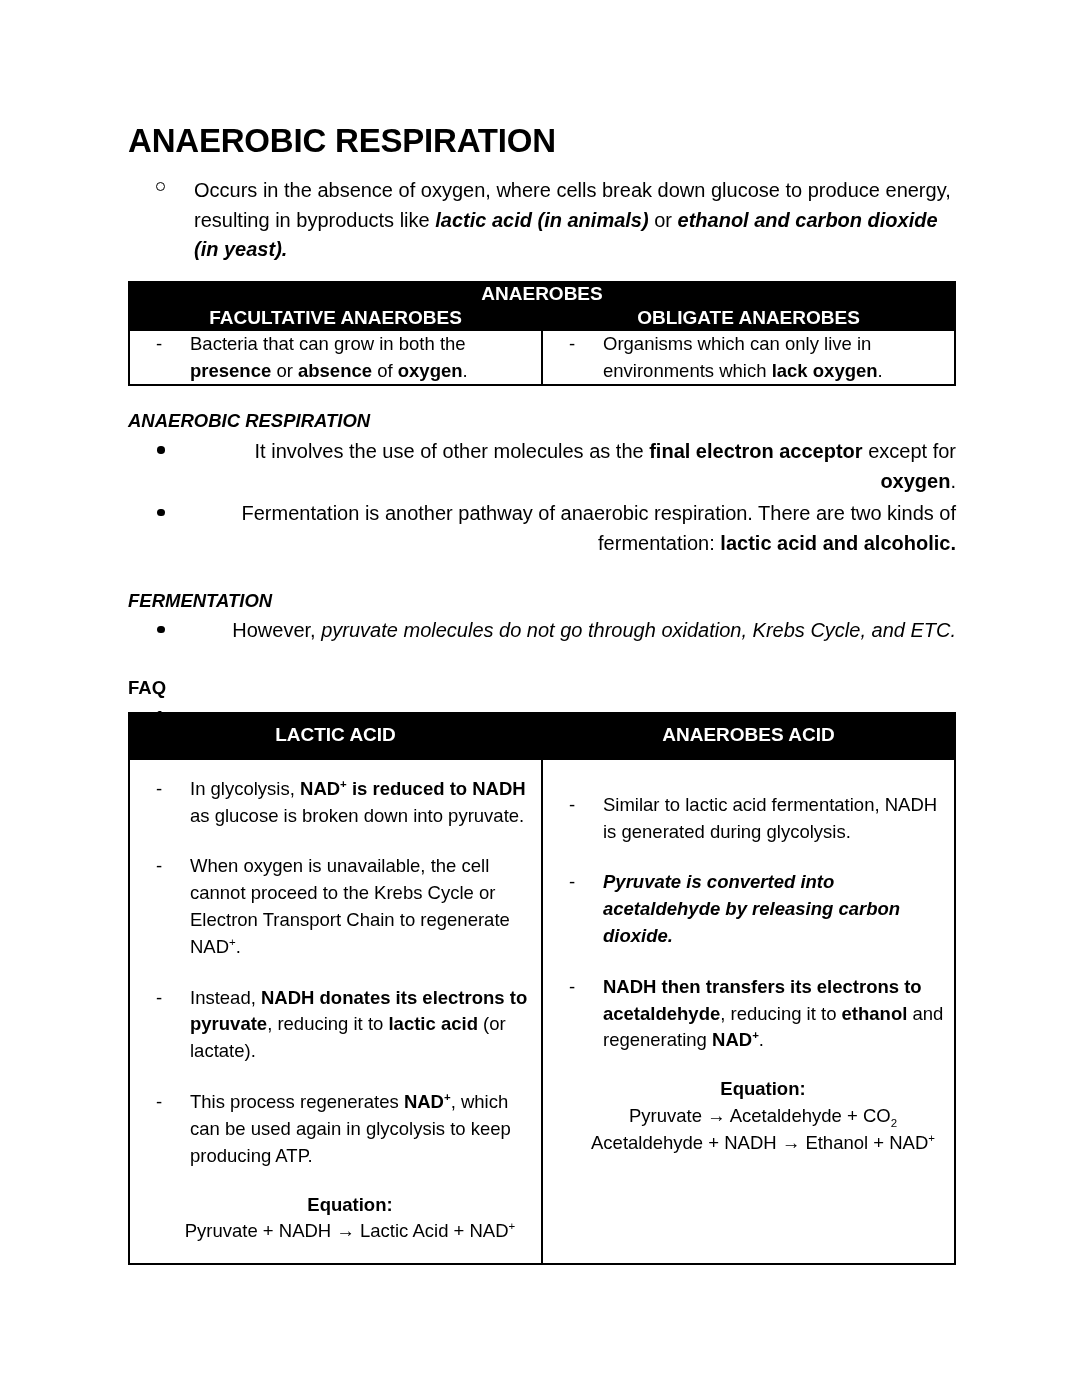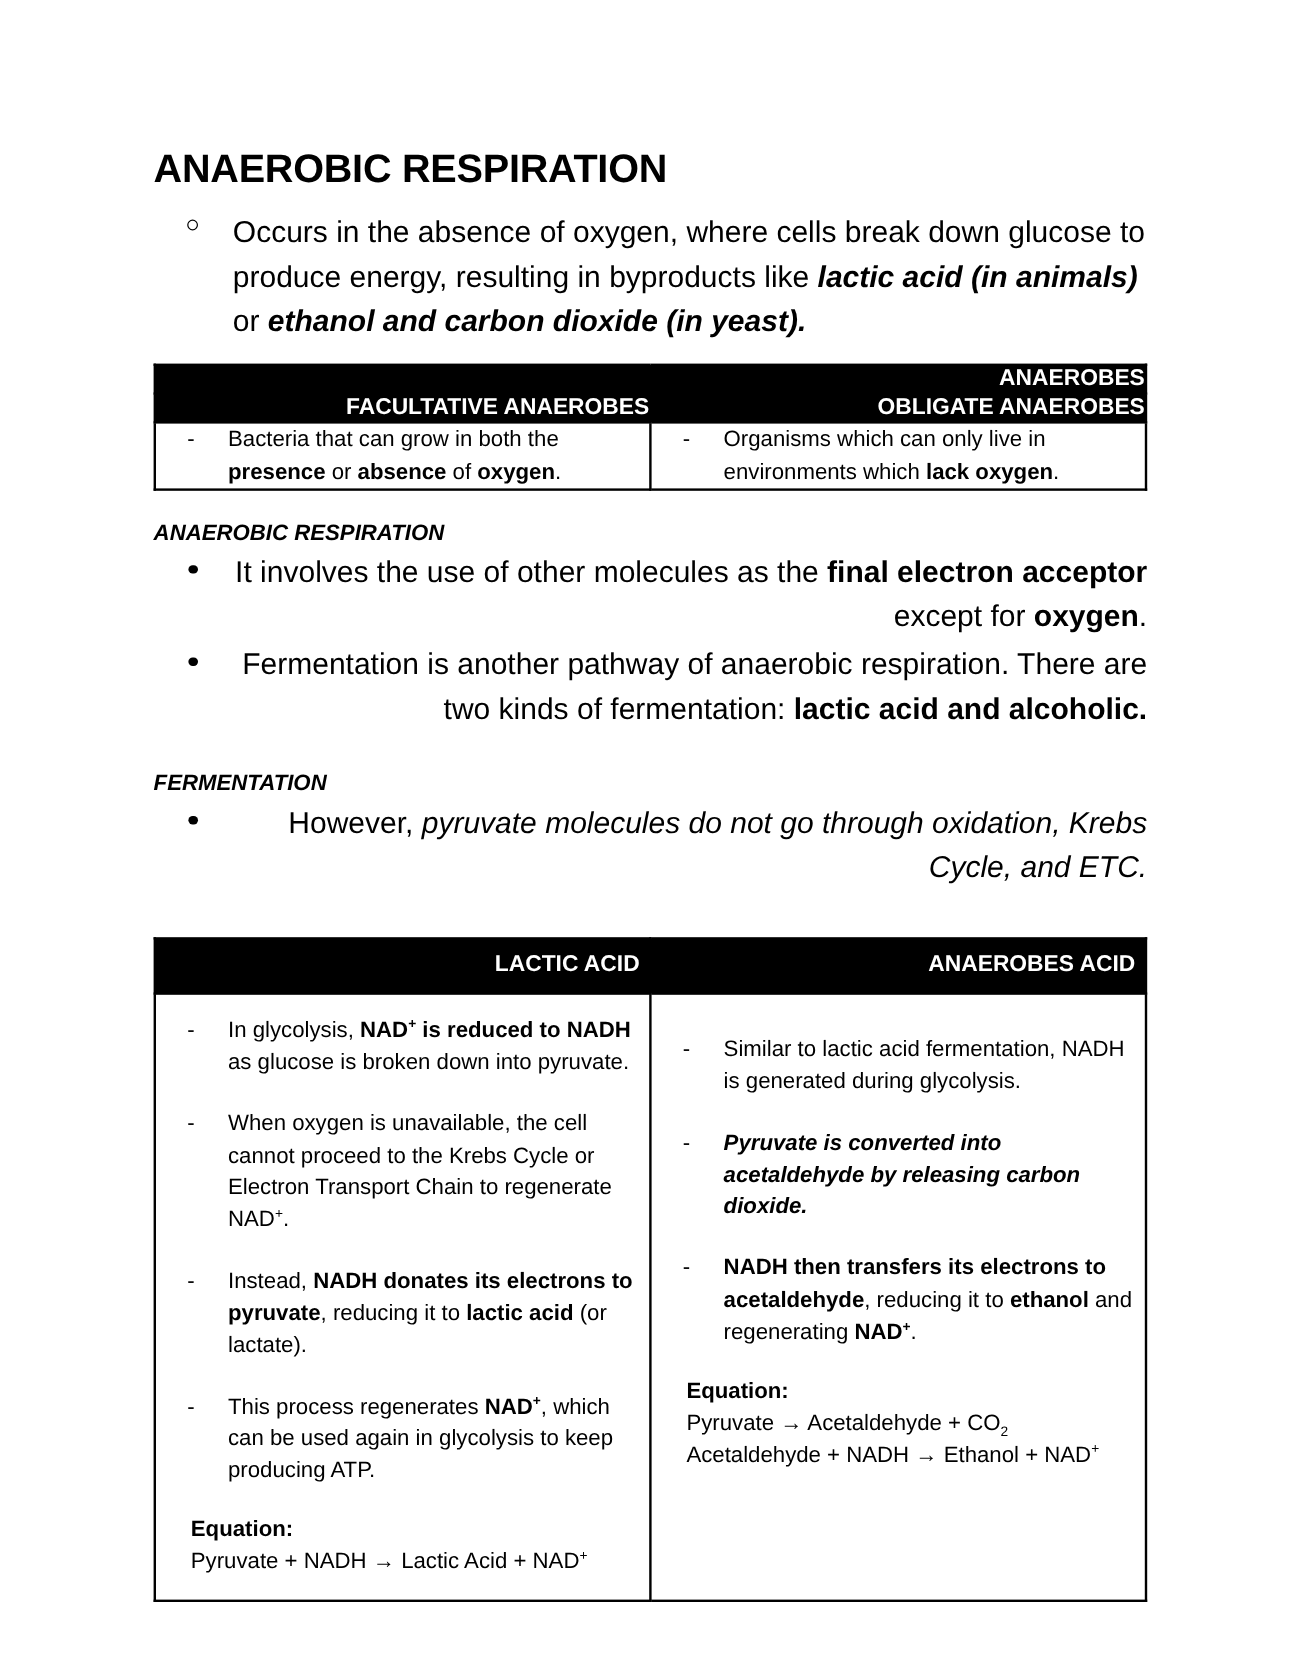--- a/index.html
+++ b/index.html
@@ -39,21 +39,21 @@
   }
 
   
   ul.lvl, ol.lvl {
     margin: 0;
     padding: 0;
     list-style: none;
   }
   li.item {
     position: relative;
-    font-size: 25px;
+    font-size: 20px;
     line-height: 1.48;
     margin: 0 0 2px 0;
   }
   
   .hollow-list li.item {
     padding-left: 66px;
   }
   .hollow-list li.item .marker {
     position: absolute;
     left: 28px;
@@ -117,21 +117,21 @@
     margin: 0;
   }
   table.blk td, table.blk th {
     border: 2px solid #000;
     padding: 0;
     vertical-align: top;
   }
   .hdr-cell {
     background: #000000;
     color: #ffffff;
-    text-align: right;
+    text-align: center;
     font-weight: bold;
     font-size: 19px;
     border-color: #000 !important;
     margin-left: 32px;
   }
   .hdr-top { padding: 14px 8px 16px 8px; }
   .hdr-sub { padding: 8px 8px 22px 8px; }
   .body-cell {
     background: #ffffff;
     padding: 14px 14px 14px 8px;
@@ -151,20 +151,21 @@
     left: 26px;
     top: 0;
   }
   .compact > li { margin-bottom: 0; }
 
   .eqn-block {
     font-size: 18.5px;
     line-height: 1.45;
     padding-left: 29px;
     margin-top: 22px;
+    text-align: center;
   }
   .eqn-label { font-weight: bold; }
 
   b, strong { font-weight: bold; }
   i, em { font-style: italic; }
   .bi { font-weight: bold; font-style: italic; }
   sup { font-size: 0.62em; vertical-align: super; line-height: 0; }
   sub { font-size: 0.62em; vertical-align: sub; line-height: 0; }
 </style>
 </head>
@@ -233,20 +234,21 @@
     <div class="section-head">FERMENTATION</div>
     <ul class="lvl disc-list">
       <li class="item">
         <span class="marker"></span>
         <span class="rt">However, <i>pyruvate molecules do not go through oxidation, Krebs Cycle, and ETC.</i></span>
       </li>
     </ul>
 
     <div class="gap-lg"></div>
 
+    <div class="plain-head">FAQ</div>
     <ol class="lvl num-list">
       <li class="item">
         <span class="marker">1.</span>
       </li>
     </ol>
 
     <div style="height:8px"></div>
 
     <table class="blk">
       <tbody>

